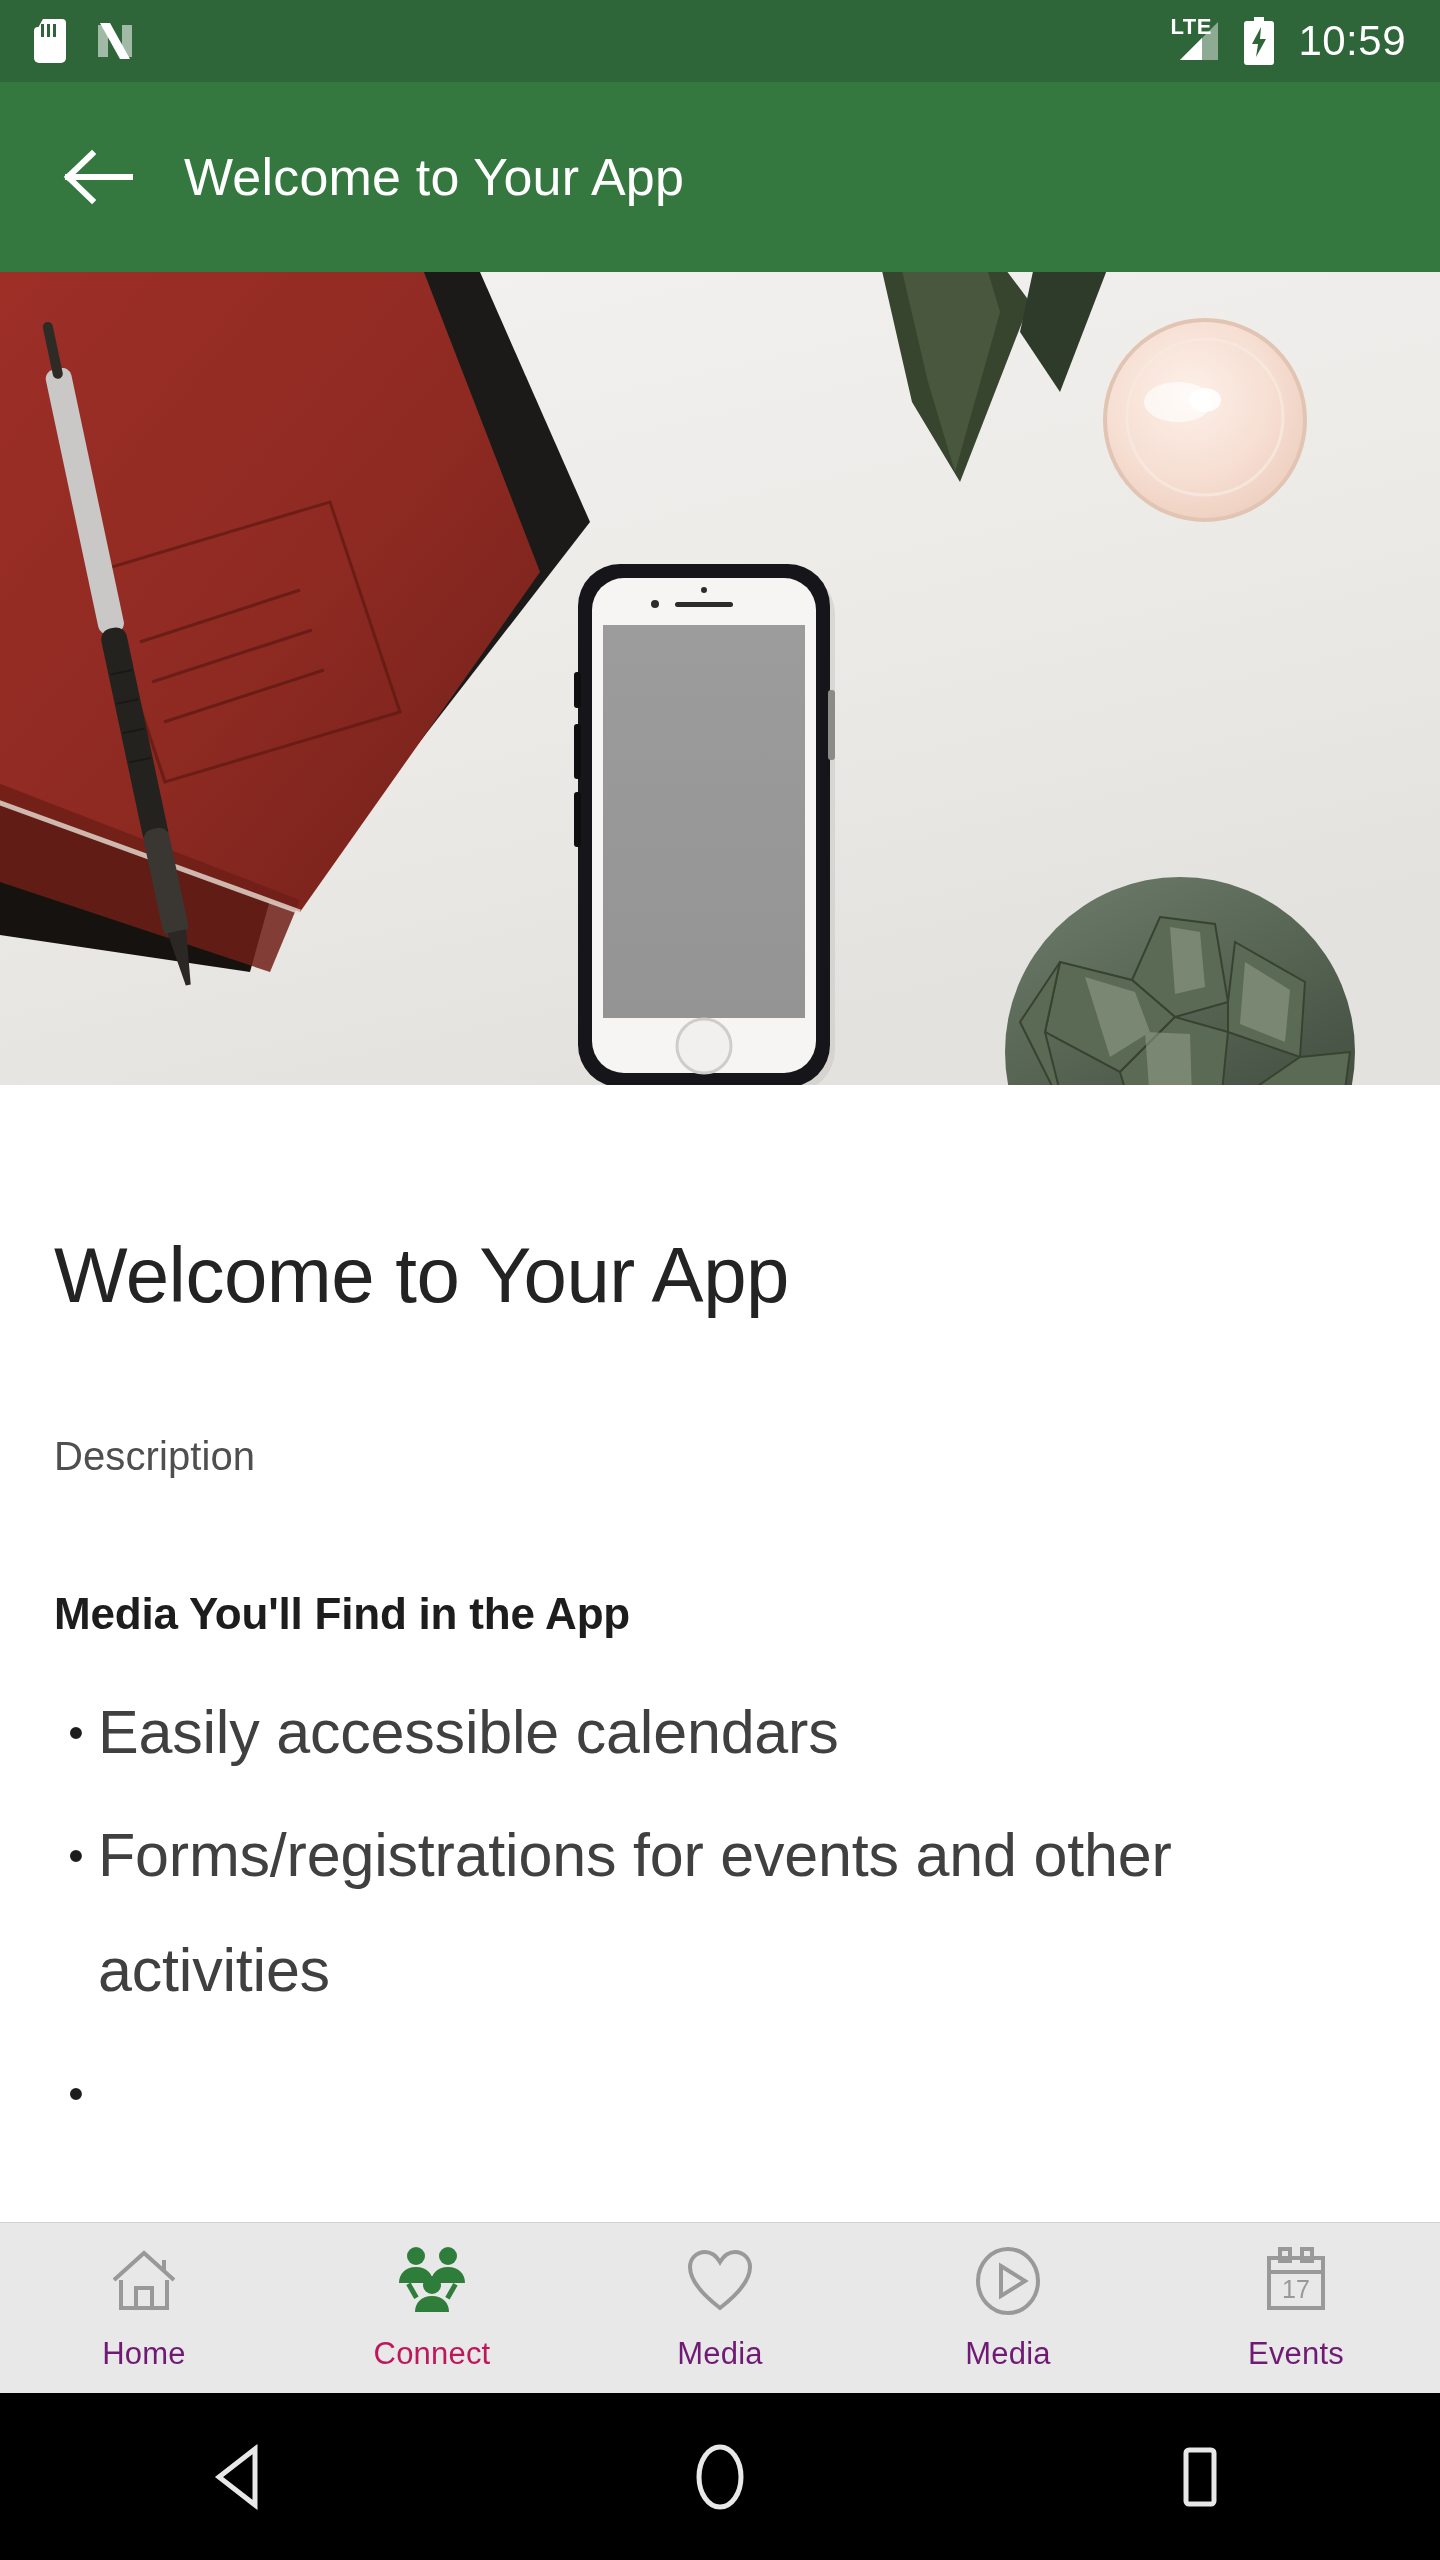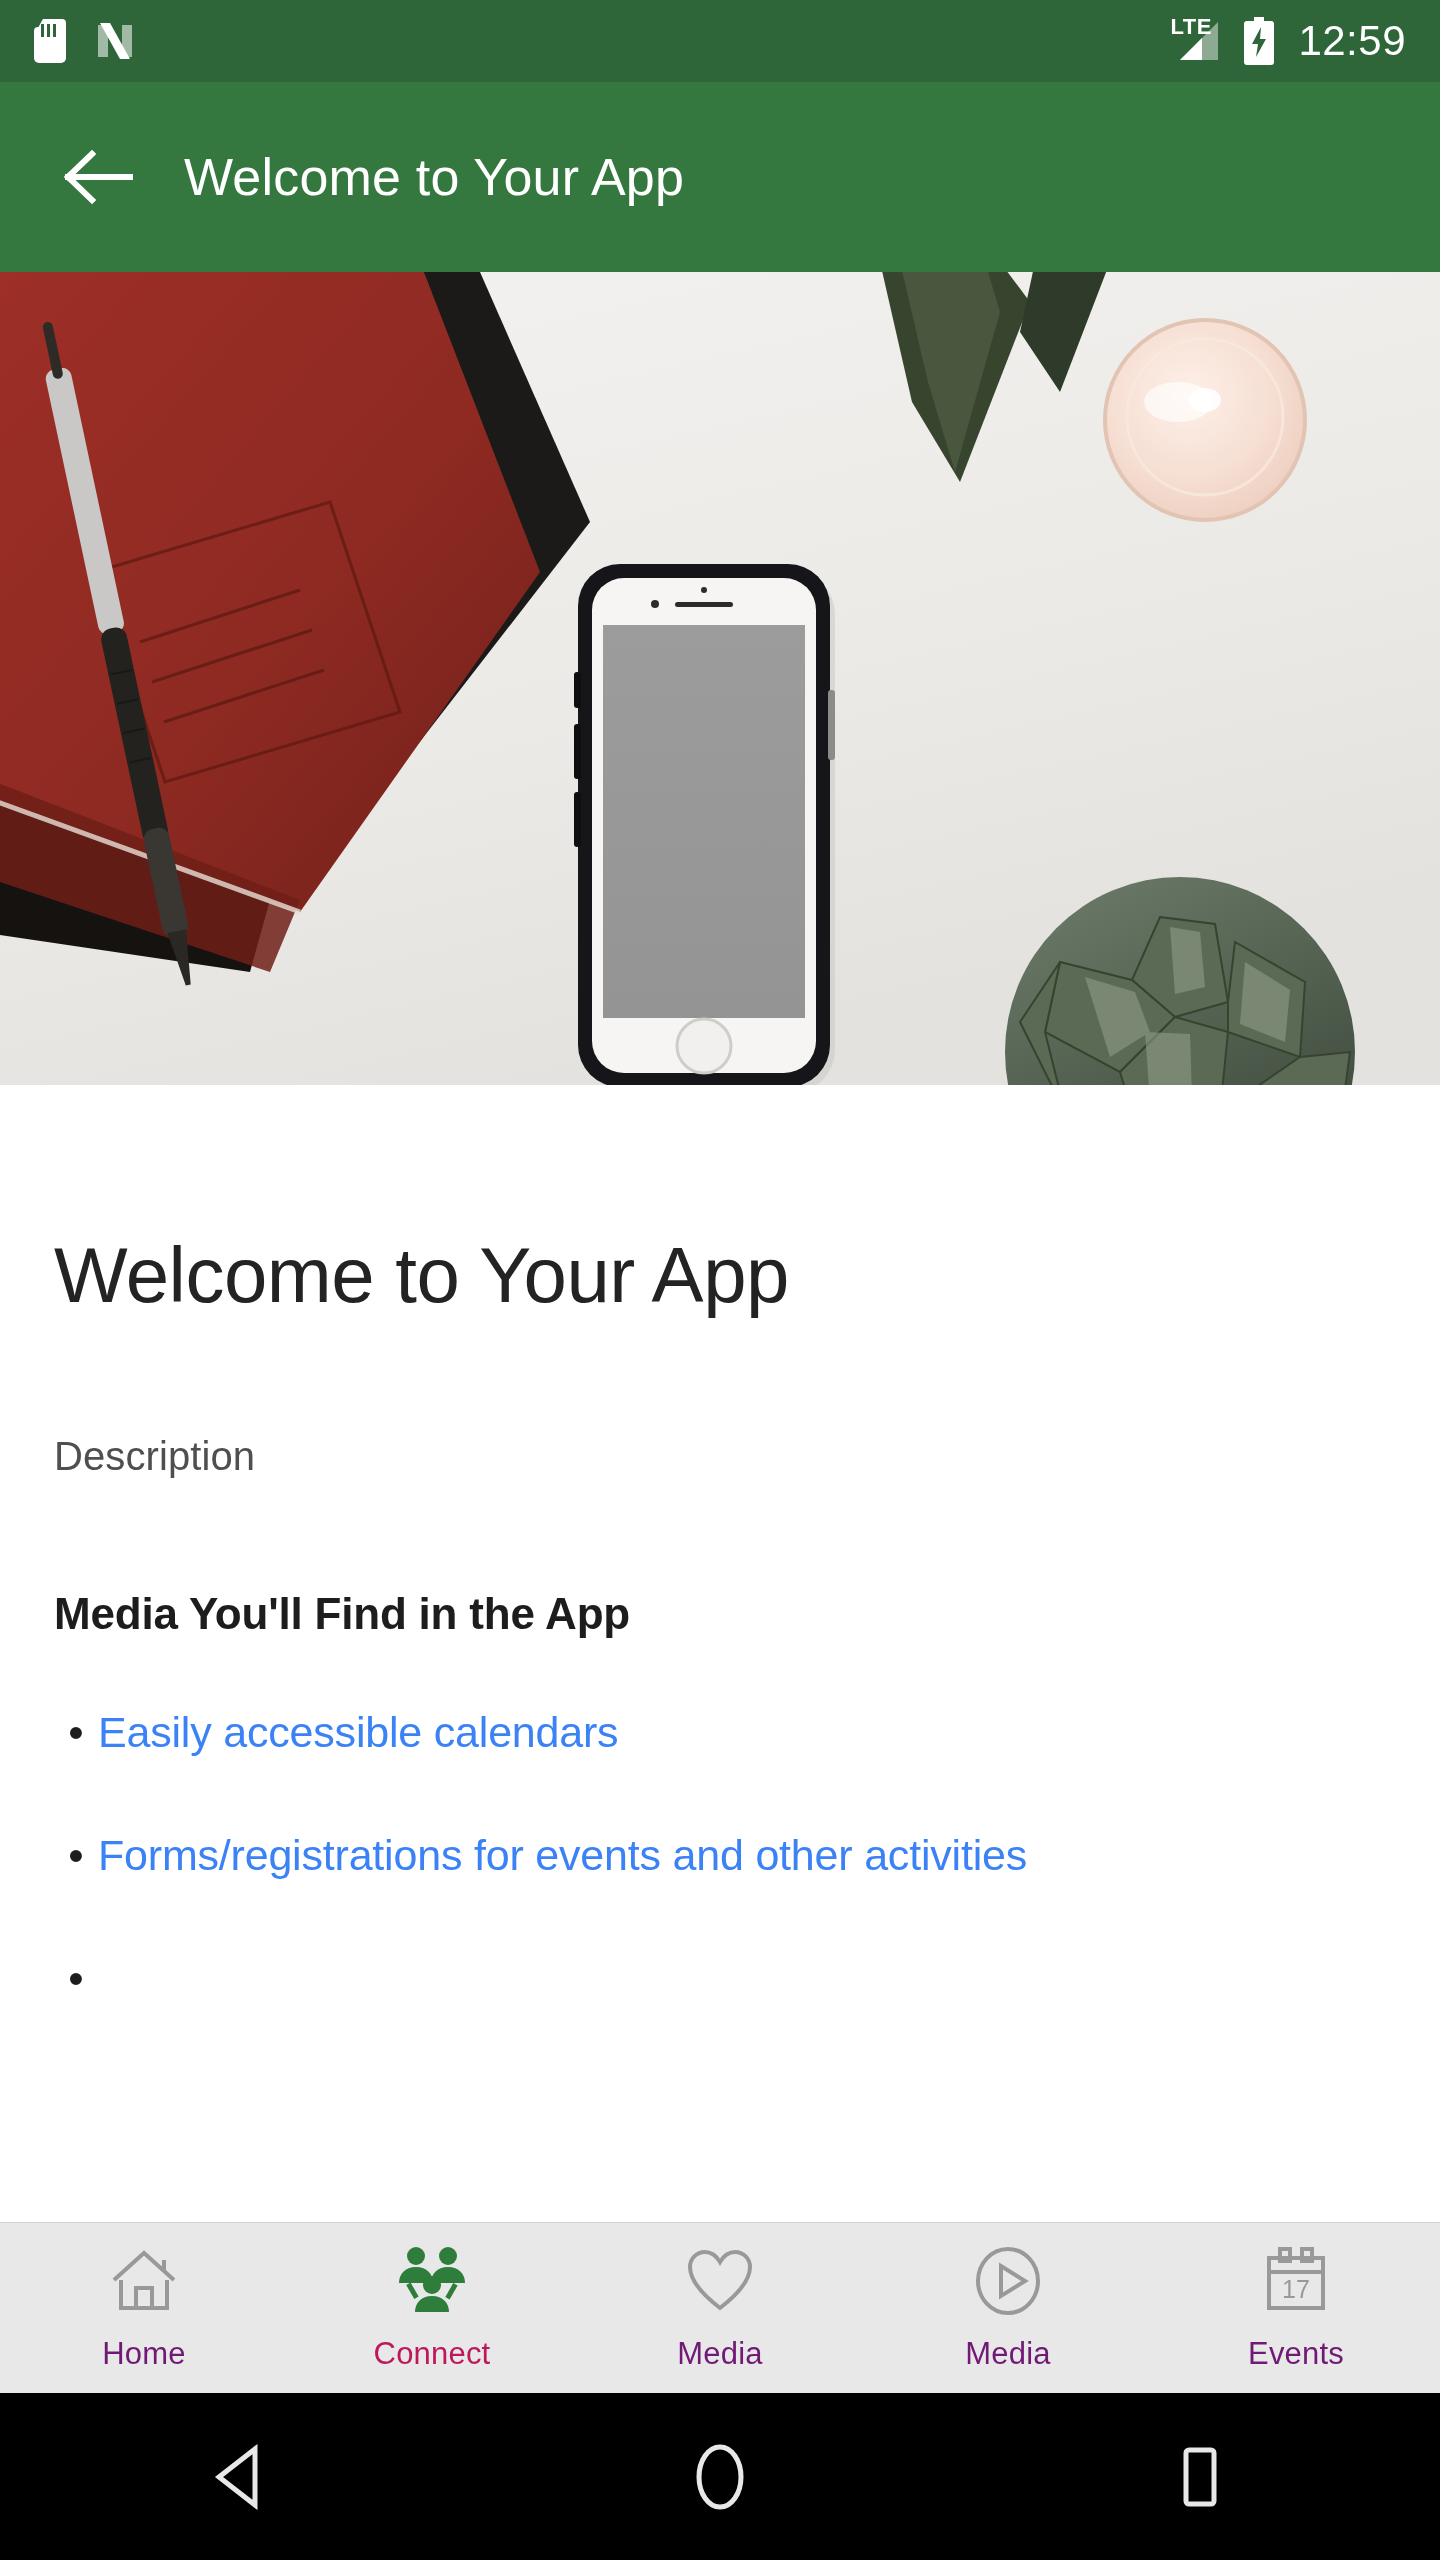--- a/index.html
+++ b/index.html
@@ -78,21 +78,21 @@
   }
   .bullet-list{ margin-top:36px; }
   .bullet-item{
     display:flex; align-items:flex-start; margin-bottom:8px;
   }
   .bullet-dot{
     width:44px; flex:0 0 44px; text-align:center;
     font-size:44px; line-height:115px; color:#1d1d1d;
   }
   .bullet-text{
-    font-size:43px; color:#3b82f6; line-height:115px; letter-spacing:-.2px;
+    font-size:61px; color:#404040; line-height:115px; letter-spacing:-.2px;
   }
 
   
   .bottom-nav{
     position:absolute; top:2222px; left:0; width:1440px; height:171px;
     background:#e8e8e8; border-top:1px solid #d2d2d2;
     display:flex; align-items:center;
   }
   .nav-item{
     flex:1; height:100%; display:flex; flex-direction:column;
@@ -139,21 +139,21 @@
         <svg width="48" height="42" viewBox="0 0 48 42" style="position:absolute;left:0;top:0;">
           <polygon points="46,2 46,40 8,40" fill="#ffffff" opacity="0.45"></polygon>
           <polygon points="30,18 30,40 8,40" fill="#ffffff"></polygon>
         </svg>
       </div>
       <svg class="battery" viewBox="0 0 34 48">
         <rect x="12" y="0" width="10" height="5" fill="#fff"></rect>
         <rect x="2" y="4" width="30" height="44" rx="3" fill="#fff"></rect>
         <polygon points="19,10 10,27 16,27 14,40 24,22 18,22" fill="#2e6639"></polygon>
       </svg>
-      <span class="clock">12:59</span>
+      <span class="clock">10:59</span>
     </div>
   </div>
 
   <div class="app-bar">
     <div class="back-btn">
       <svg width="74" height="60" viewBox="0 0 74 60">
         <path d="M8 30 H70 M8 30 L32 7 M8 30 L32 53" stroke="#ffffff" stroke-width="6" fill="none" stroke-linecap="square" stroke-linejoin="miter"></path>
       </svg>
     </div>
     <div class="app-bar-title">Welcome to Your App</div>

